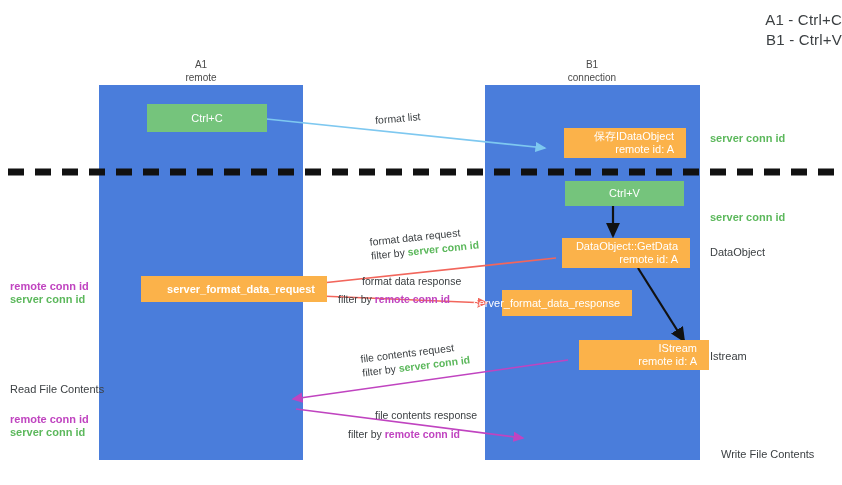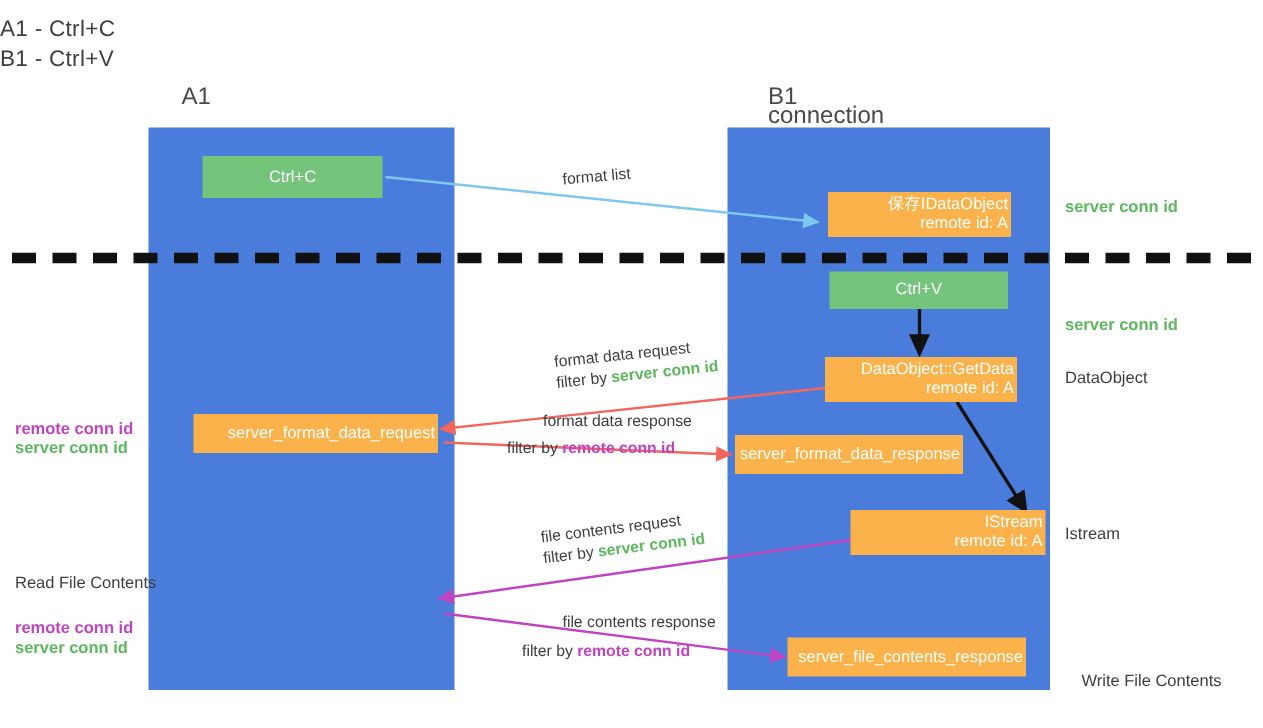--- a/index.html
+++ b/index.html
@@ -15,33 +15,34 @@
     width: 842px;
     height: 485px;
     background: #ffffff;
     overflow: hidden;
   }
   
   .title {
     position: absolute;
     left: 0;
     width: 842px;
-    text-align: left;
+    text-align: right;
     font-size: 15px;
     color: #3c4043;
     line-height: 20px;
     letter-spacing: .2px;
   }
   .title.l1 { top: 10px; }
   .title.l2 { top: 30px; }
 
   
   .colhead {
     position: absolute;
-    font-size: 16px;
+    text-align: center;
+    font-size: 10px;
     color: #4a4a4a;
     line-height: 13px;
     width: 160px;
   }
   .colhead .n1 { display: block; }
   .colhead .n2 { display: block; }
 
   
   .lane {
     position: absolute;
@@ -55,21 +56,22 @@
     position: absolute;
     box-sizing: border-box;
     display: flex;
     flex-direction: column;
     align-items: center;
     justify-content: center;
     color: #ffffff;
     font-size: 11px;
     line-height: 13px;
     text-align: center;
-    padding: 2px 2px;
+    padding: 2px 12px;
+    margin-left: 12px;
   }
   .node.green  { background: #75c47c; }
   .node.orange { background: #fbb24a; align-items: flex-end; }
   .node .sub { display: block; }
 
   
   .ann {
     position: absolute;
     font-size: 11px;
     line-height: 14px;
@@ -106,20 +108,21 @@
 <div id="canvas">
 
   <div class="title l1">A1 - Ctrl+C</div>
   <div class="title l2">B1 - Ctrl+V</div>
 
   <div class="lane" id="lane-a1"></div>
   <div class="lane" id="lane-b1"></div>
 
   <div class="colhead" style="left:121px; top:58px;">
     <span class="n1">A1</span>
+    <span class="n2">remote</span>
   </div>
   <div class="colhead" style="left:512px; top:58px;">
     <span class="n1">B1</span>
     <span class="n2">connection</span>
   </div>
 
   <svg id="wires" viewBox="0 0 842 485" xmlns="http://www.w3.org/2000/svg">
     <defs>
       <marker id="ah-blue" markerWidth="7" markerHeight="7" refX="6" refY="3.2" orient="auto">
         <path d="M0,0 L7,3.2 L0,6.4 z" fill="#7ec8f0"></path>
@@ -149,21 +152,21 @@
 
     <path d="M568,360 L293,399" stroke="#c044c0" stroke-width="1.6" fill="none" marker-end="url(#ah-mag)"></path>
 
     <path d="M296,409 L523,438" stroke="#c044c0" stroke-width="1.6" fill="none" marker-end="url(#ah-mag)"></path>
   </svg>
 
   <div class="node green" style="left:135px; top:104px; width:120px; height:28px;">
     <span>Ctrl+C</span>
   </div>
 
-  <div class="node orange" style="left:129px; top:276px; width:163px; height:26px;">
+  <div class="node orange" style="left:129px; top:276px; width:186px; height:26px;font-weight:bold;">
     <span>server_format_data_request</span>
   </div>
 
 
   <div class="node orange" style="left:552px; top:128px; width:122px; height:30px;">
     <span>保存IDataObject</span>
     <span class="sub">remote id: A</span>
   </div>
 
   <div class="node green" style="left:553px; top:181px; width:119px; height:25px;">
@@ -173,27 +176,24 @@
   <div class="node orange" style="left:550px; top:238px; width:128px; height:30px;">
     <span>DataObject::GetData</span>
     <span class="sub">remote id: A</span>
   </div>
 
   <div class="node orange" style="left:567px; top:340px; width:130px; height:30px;">
     <span>IStream</span>
     <span class="sub">remote id: A</span>
   </div>
 
-  <div class="node orange" style="left:490px; top:290px; width:152px; height:26px;">
+  <div class="node orange" style="left:490px; top:290px; width:130px; height:26px;">
     <span>server_format_data_response</span>
   </div>
 
-  <div class="node orange" style="left:525px; top:425px; width:159px; height:26px;">
-    <span>server_file_contents_response</span>
-  </div>
 
   <div class="elabel" style="left:375px; top:111px; transform:rotate(-5deg);">
     <span>format list</span>
   </div>
 
   <div class="elabel" style="left:370px; top:229px; transform:rotate(-6deg);">
     <div>format data request</div>
     <div>
       <span>filter by </span><span class="g">server conn id</span>
     </div>

